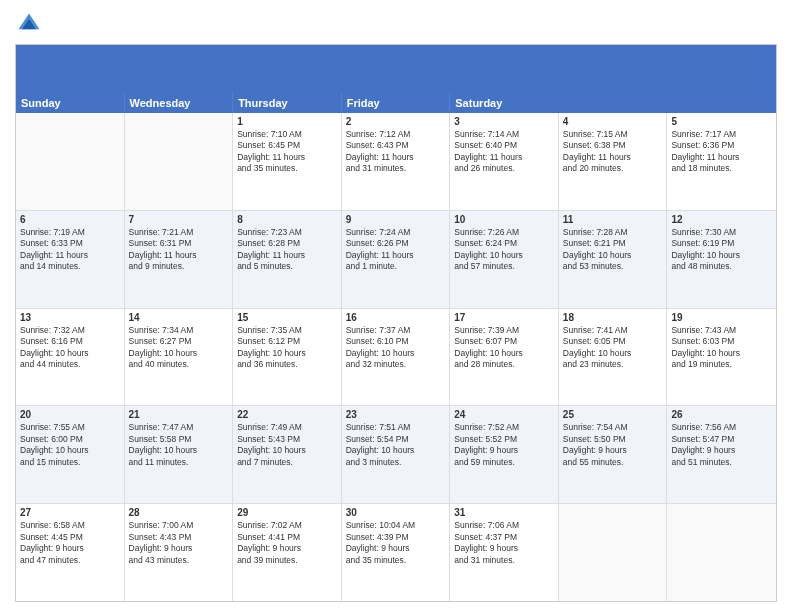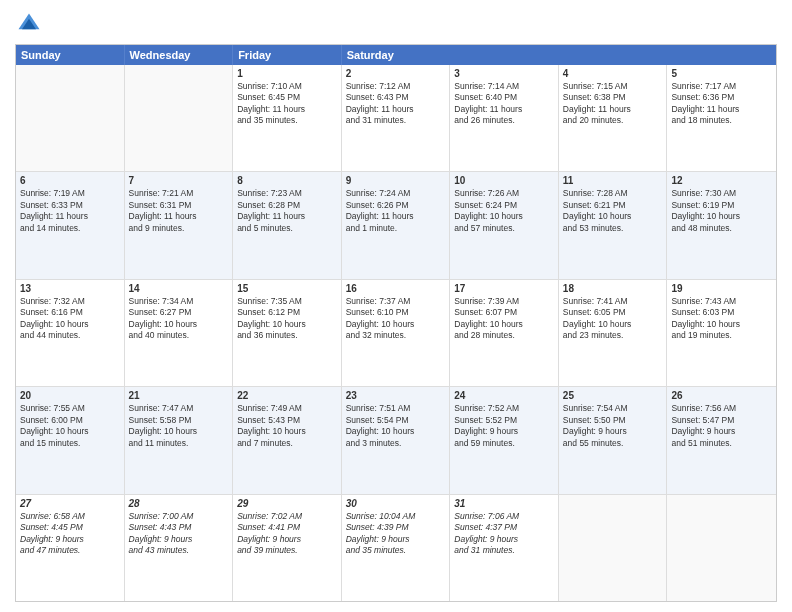--- a/index.html
+++ b/index.html
@@ -64,34 +64,35 @@
       grid-template-columns: repeat(7, 1fr);
       background: #4472c4;
     }
     .cal-header-cell {
       color: white;
       font-size: 11px;
       font-weight: bold;
       padding: 4px 5px;
       text-align: left;
       border-right: 1px solid #5580cc;
+      margin-top: 48px;
     }
     .cal-header-cell:last-child { border-right: none; }
     .cal-body {
       flex: 1;
       display: flex;
       flex-direction: column;
     }
     .cal-row {
       display: grid;
       grid-template-columns: repeat(7, 1fr);
       flex: 1;
       border-bottom: 1px solid #ddd;
     }
-    .cal-row:last-child { border-bottom: none; font-style: italic; }
+    .cal-row:last-child { border-bottom: none; }
     .cal-cell {
       border-right: 1px solid #ddd;
       padding: 3px 4px;
       font-size: 8.5px;
       color: #333;
       background: #fff;
       vertical-align: top;
     }
     .cal-cell:last-child { border-right: none; }
     .cal-cell.empty { background: #f9f9f9; }
@@ -125,20 +126,21 @@
     <div class="title-block">
       <div class="main-title"></div>
       <div class="subtitle"></div>
     </div>
   </div>
 
   <div class="calendar">
     <div class="cal-header">
     <div class="cal-header-cell">Sunday</div>
         <div class="cal-header-cell">Wednesday</div>
+        <div class="cal-header-cell">Thursday</div>
         <div class="cal-header-cell">Friday</div>
         <div class="cal-header-cell">Saturday</div>
       </div>
     <div class="cal-body">
     <div class="cal-row">
           <div class="cal-cell empty"></div>
           <div class="cal-cell empty"></div>
           <div class="cal-cell">
             <span class="day-num">1</span>
             <span class="cell-line">Sunrise: 7:10 AM</span>

